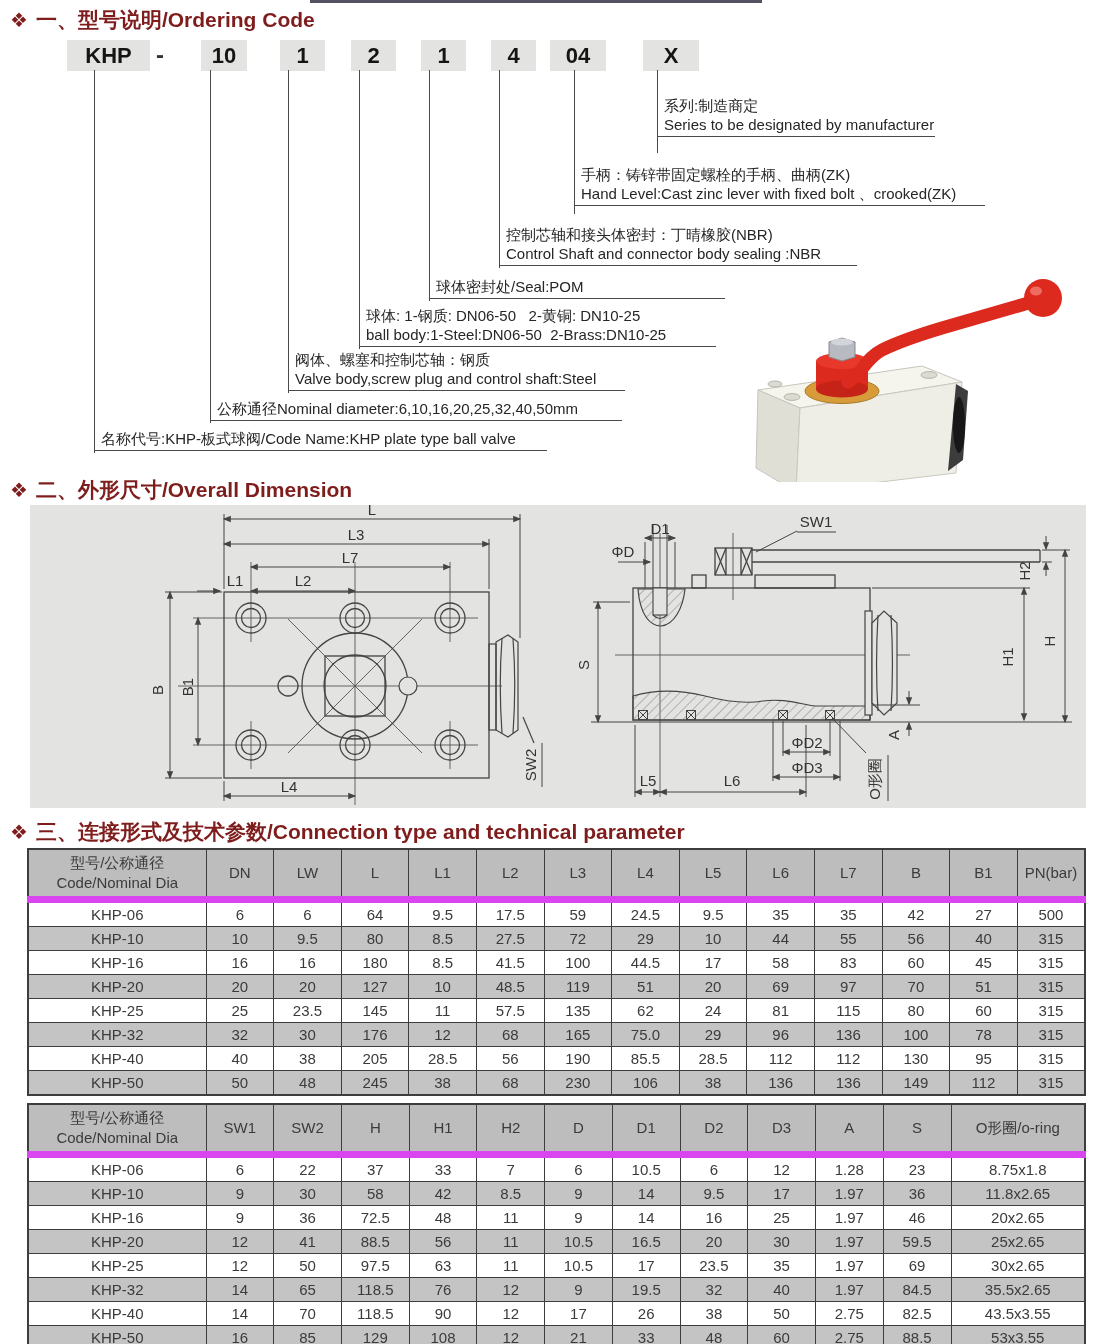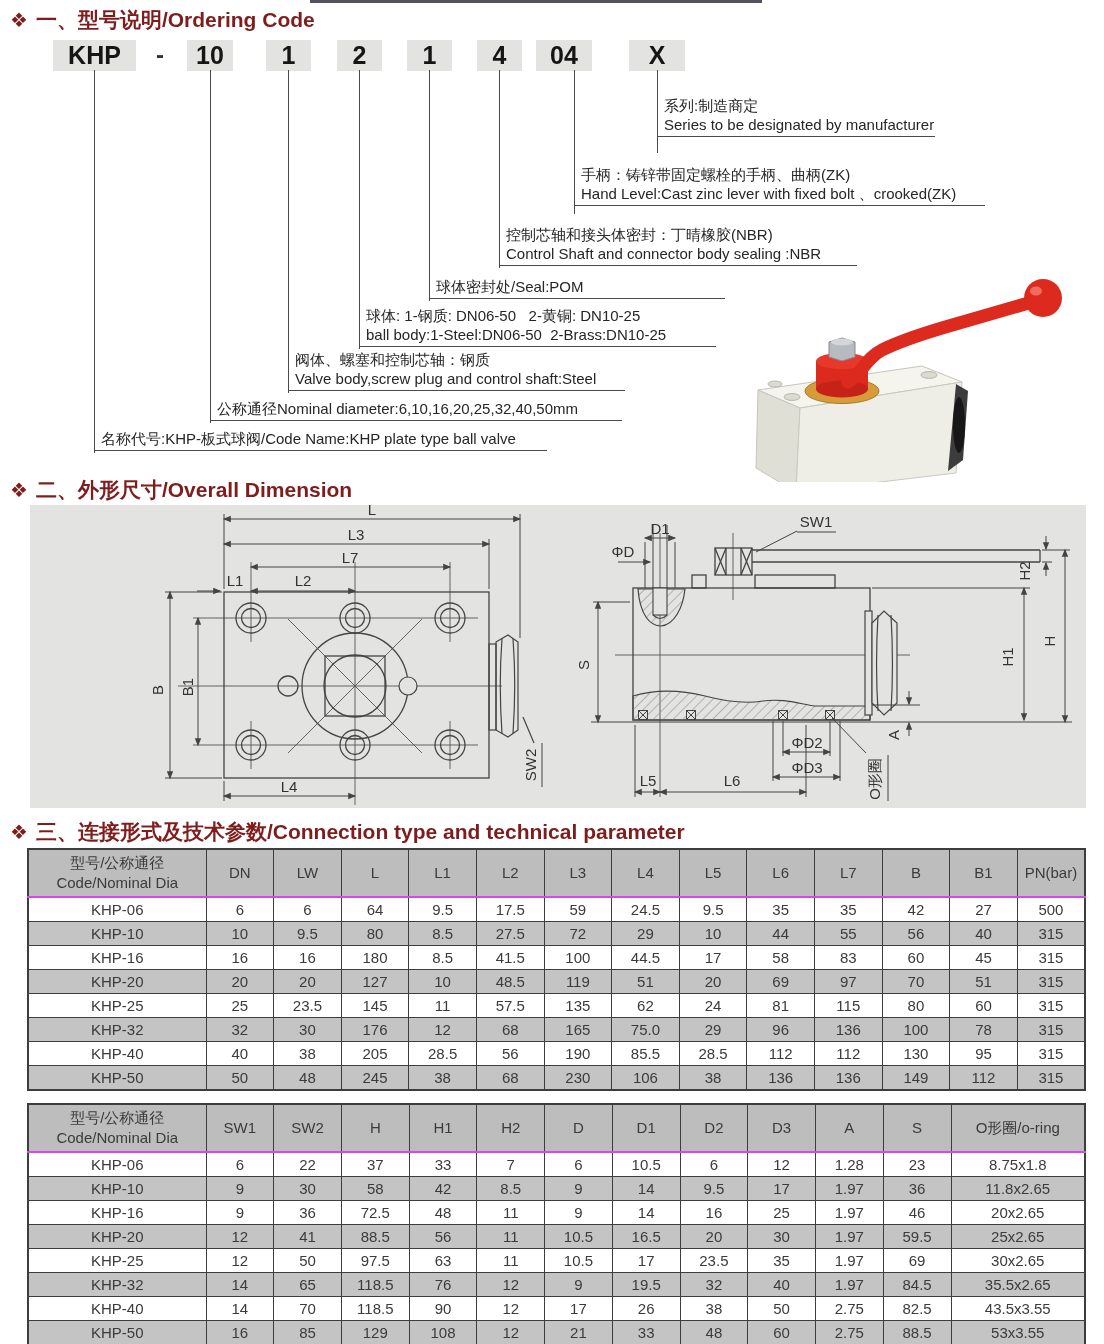--- a/index.html
+++ b/index.html
@@ -4,39 +4,39 @@
 <style>
   html,body{margin:0;padding:0;}
   body{width:1104px;height:1344px;position:relative;background:#ffffff;overflow:hidden;
        font-family:"Liberation Sans","DejaVu Sans",sans-serif;}
   .abs{position:absolute;}
   .artifact{position:absolute;left:310px;top:0;width:452px;height:3px;background:#343444;opacity:.85;}
   .sec{position:absolute;left:10px;margin:0;font-size:21px;font-weight:bold;color:#7f1d1d;white-space:nowrap;}
   .sec .dm{font-size:20px;margin-right:8px;}
   
   .cb{position:absolute;top:40px;height:31px;background:#e3e3e1;color:#151515;font-weight:bold;
-      font-size:25px;text-align:center;line-height:31px;}
+      font-size:22px;text-align:center;line-height:31px;margin-left:14px;}
   .dash{position:absolute;top:40px;left:138px;width:44px;font-size:24px;font-weight:bold;color:#333;
         text-align:center;line-height:29px;}
   .vl{position:absolute;width:0;border-left:1.5px solid #4a4a4a;top:70px;}
   .ann{position:absolute;border-bottom:1.5px solid #4a4a4a;padding:0 4px 2px 7px;font-size:15px;
        color:#262626;line-height:19px;box-sizing:border-box;display:flex;flex-direction:column;
        justify-content:flex-end;}
   .ann span{display:block;white-space:pre;}
   
   .panel{position:absolute;left:30px;top:505px;width:1056px;height:303px;background:#e3e3e1;}
   .fig{position:absolute;top:0;}
   svg text{font-size:15px;fill:#333;font-family:"Liberation Sans","DejaVu Sans",sans-serif;}
   
   table.dims{position:absolute;left:27px;border-collapse:collapse;table-layout:fixed;width:1059px;
              background:#fff;border:2px solid #3d3d3d;}
   table.dims th,table.dims td{border:1px solid #3d3d3d;text-align:center;padding:0;font-size:15px;
              color:#3b3b3b;height:23px;line-height:1.15;overflow:hidden;}
   table.dims thead th{background:#bdbdbd;height:46px;font-weight:normal;}
-  table.dims thead tr{border-bottom:2px solid #d946ef;}
+  table.dims thead tr{border-bottom:7px solid #d946ef;}
   table.dims thead th div{line-height:20px;}
   table.dims tr.g td{background:#c4c4c4;}
   .c-model{width:178px;} .c-wide{width:134px;}
 </style>
 </head>
 <body>
 
 <div class="artifact"></div>
 
 <h2 class="sec" style="top:6px"><span class="dm">❖</span><span>一、型号说明/Ordering Code</span></h2>

